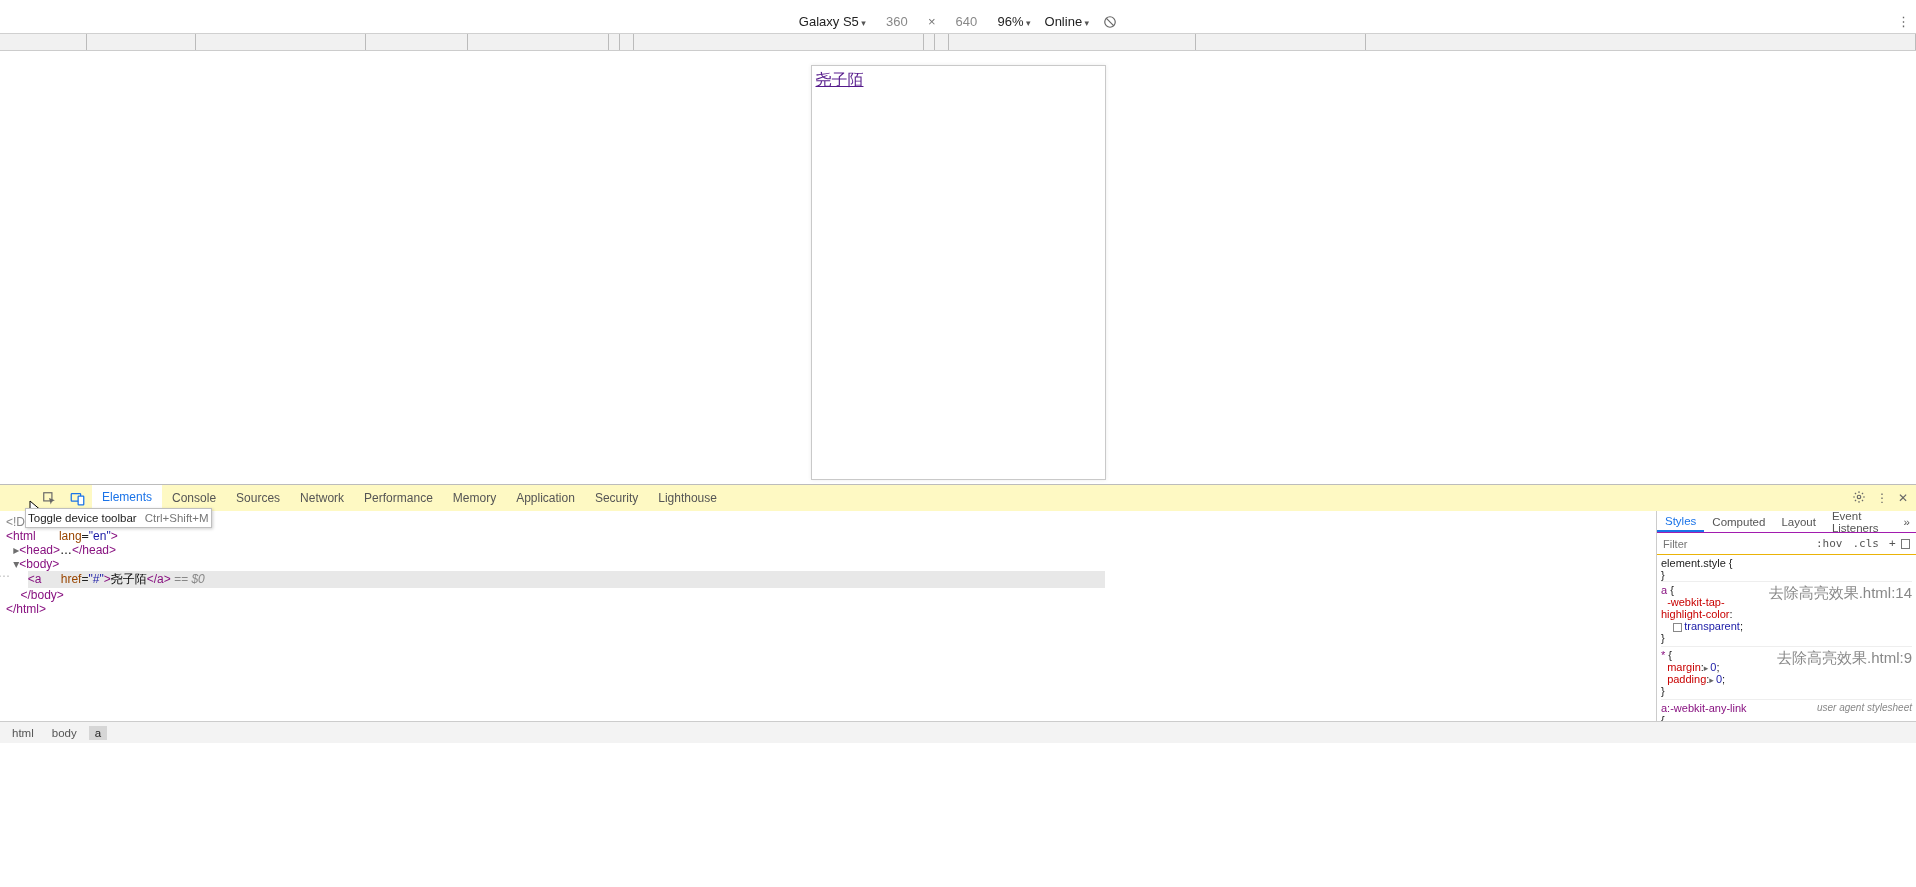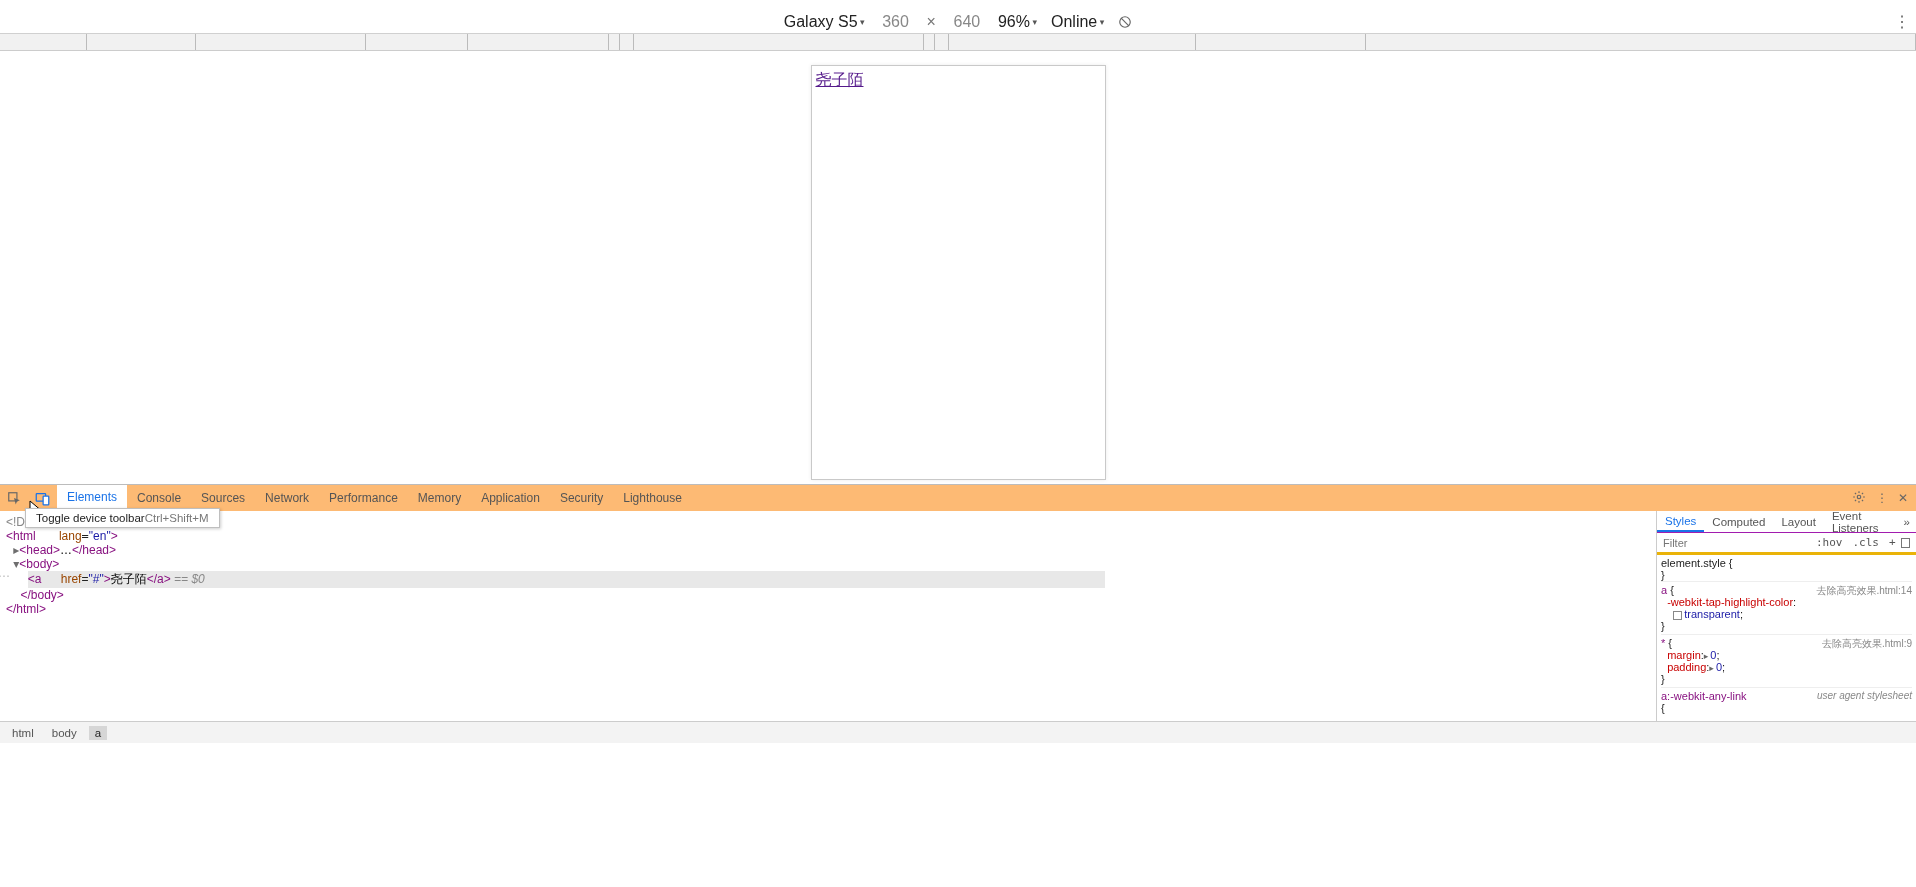--- a/index.html
+++ b/index.html
@@ -9,21 +9,21 @@
   .topspace { height: 10px; background: #fff; }
 
   
   .device-toolbar {
     height: 24px;
     background: #fff;
     display: flex;
     align-items: center;
     justify-content: center;
     gap: 14px;
-    font-size: 16px;
+    font-size: 13px;
     color: #333;
     position: relative;
     border-bottom: 1px solid #d0d0d0;
   }
   .device-toolbar .right-menu {
     position: absolute; right: 6px; top: 0; bottom:0; display:flex; align-items:center;
     color:#666;
   }
   .dim-box {
     width: 34px; text-align:center; color:#888;
@@ -60,23 +60,24 @@
   }
 
   
   .devtools {
     border-top:1px solid #bcbcbc;
     background:#f3f3f3;
   }
   .devtools-tabs {
     height:26px;
     display:flex; align-items:stretch;
-    background:#fdba74;
+    background:#fef9c3;
     font-size:12px;
     color:#555;
+    padding-left:35px;
   }
   .devtools-tabs .tbtn {
     display:flex; align-items:center; justify-content:center;
     padding:0 7px; cursor:pointer;
     position:relative;
   }
   .devtools-tabs .tbtn.active-icon svg { fill:#1a73e8; }
   .devtools-tabs .tab {
     padding:0 10px; display:flex; align-items:center; color:#555;
     cursor:pointer;
@@ -92,24 +93,24 @@
     left:28px; top:499px;
     pointer-events:none;
     font-size:16px;
     color:#000;
   }
   .tooltip {
     position:absolute;
     left:25px; top:508px;
     background:#fff;
     border:1px solid #bfbfbf;
-    padding:3px 10px;
+    padding:3px 2px;
     font-size:11.5px;
     box-shadow: 1px 1px 3px rgba(0,0,0,0.2);
-    display:flex; gap:0; align-items:center;
+    display:flex; gap:8px; align-items:center;
     z-index:50;
   }
   .tooltip .shortcut{ color:#777; }
 
   .devtools-body {
     display:flex;
     height:210px;
     background:#fff;
   }
 
@@ -150,35 +151,35 @@
     font-size:11px;
   }
   .styles-tabs {
     height:22px; display:flex; align-items:center; font-family:"Segoe UI",Arial,sans-serif; font-size:11.5px;
     border-bottom:1px solid #a21caf;
   }
   .styles-tabs .stab{ padding:0 8px; height:100%; display:flex; align-items:center; color:#555; cursor:pointer; }
   .styles-tabs .stab.active{ color:#1a73e8; border-bottom:2px solid #1a73e8; }
   .styles-tabs .more{ margin-left:auto; padding:0 6px; color:#555; }
   .styles-filter{
-    height:22px; display:flex; align-items:center; border-bottom:3px solid #eab308;
+    height:22px; display:flex; align-items:center; border-bottom:1px solid #eab308;
     font-family:"Segoe UI",Arial,sans-serif;
   }
   .styles-filter input{
     border:none; outline:none; flex:1; font-size:11px; padding:2px 6px; color:#555;
   }
   .styles-filter .sbtn{ padding:0 5px; color:#555; font-size:11px; cursor:pointer; font-family:Menlo,Consolas,monospace; }
   .styles-filter .boxbtn{ border:1px solid #777; width:12px; height:10px; margin-right:6px; display:inline-block; }
   .rules{
     flex:1; overflow:hidden; padding:2px 4px;
   }
   .rules .sel{ color:#881280; }
   .rules .prop{ color:#c80000; }
   .rules .pval{ color:#1a1aa6;text-align:center; }
-  .rules .origin { float:right; color:#888; font-size:10px; }
+  .rules .origin { float:right; color:#888; font-size:15px; }
   .rules .uastyle{ color:#888; font-style:italic; float:right; font-size:10px; }
   .rules .block { border-top:1px solid #eee; padding:2px 0; }
   .rules .swatch{ display:inline-block; width:9px; height:9px; border:1px solid #888; background:#fff; vertical-align:middle; margin-right:2px;}
   .rules .disc::before{ content:"▸"; color:#666; margin-right:2px; font-size:9px;}
 
   
   .crumbs{
     height:22px; border-top:1px solid #ccc; background:#f3f3f3;
     display:flex; align-items:center; padding:0 6px; gap:6px;
     font-family:"Segoe UI",Arial,sans-serif; font-size:11.5px; color:#555;

